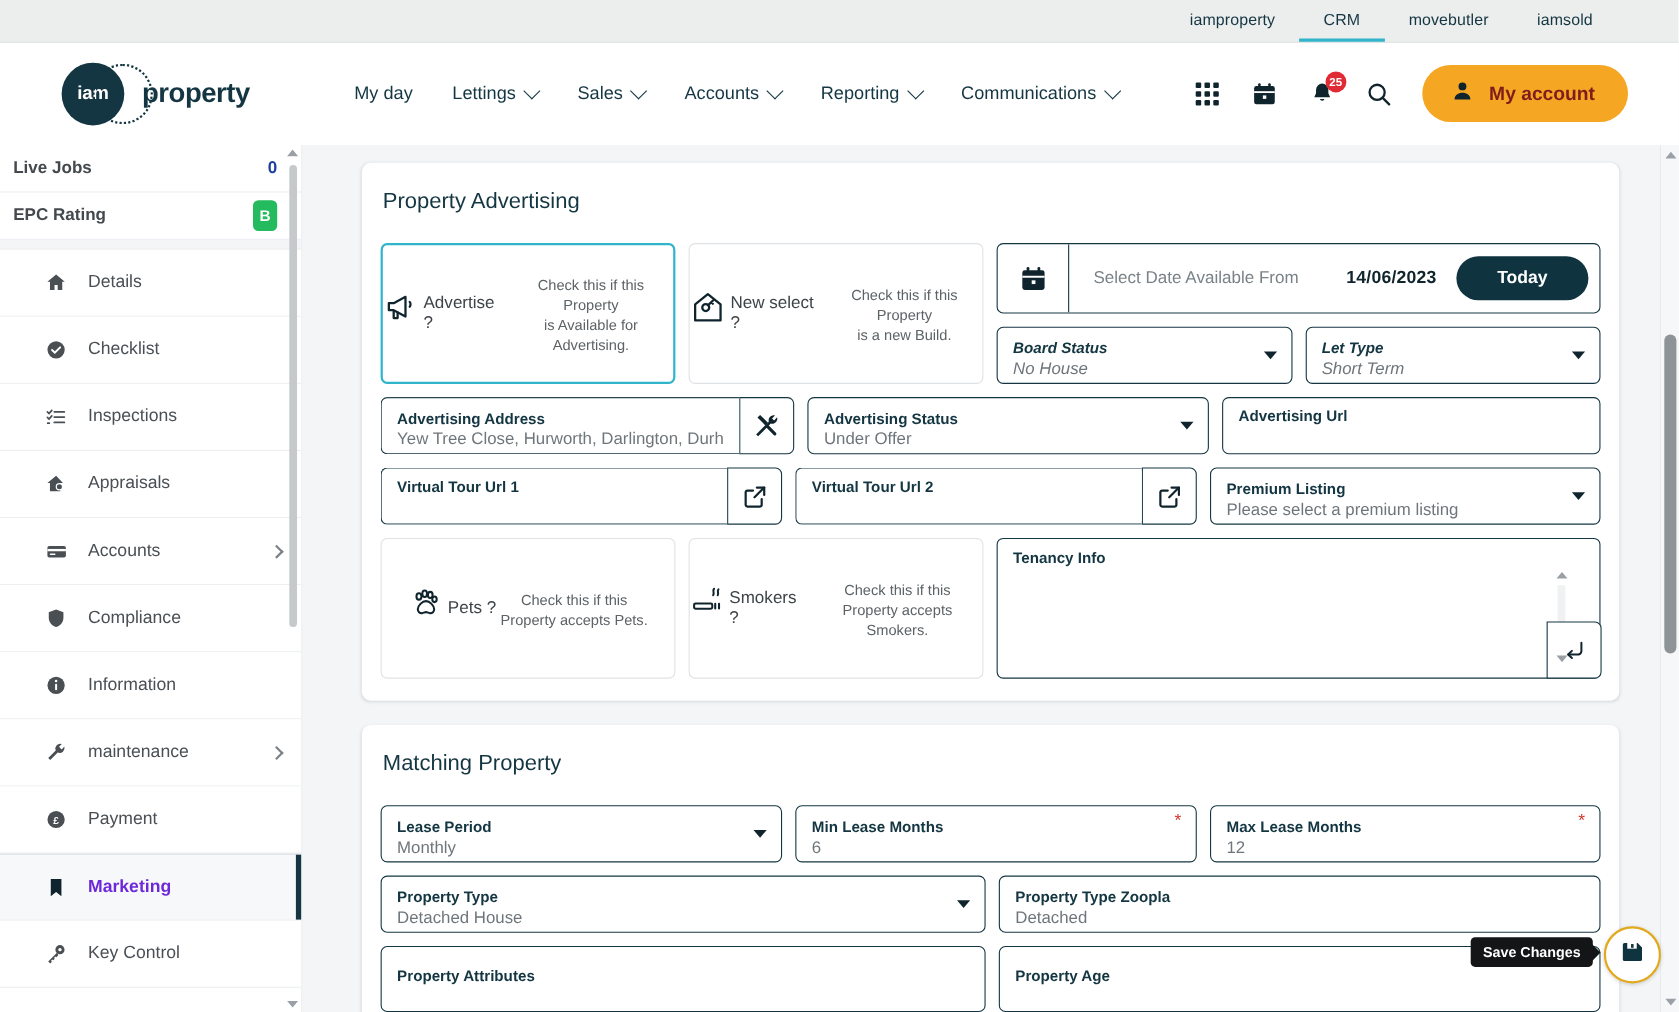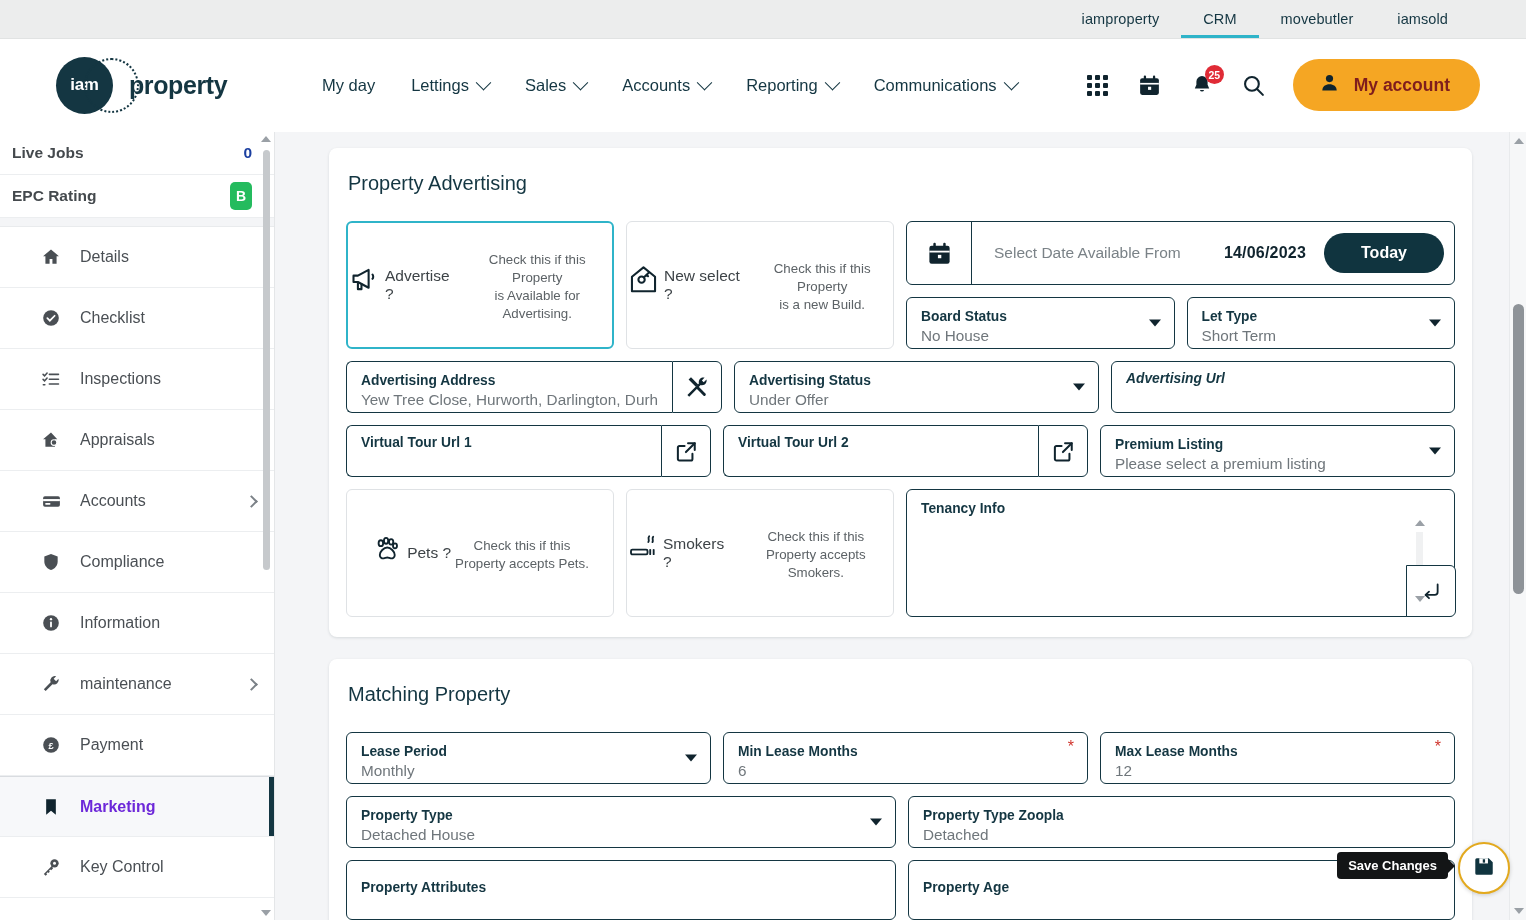--- a/index.html
+++ b/index.html
@@ -635,21 +635,21 @@
                   <rect x="6.5" y="2.5" width="2.2" height="4" rx="1" fill="#10242e"></rect>
                   <rect x="15.3" y="2.5" width="2.2" height="4" rx="1" fill="#10242e"></rect>
                   <rect x="10.6" y="13.2" width="3" height="3" fill="#fff"></rect>
                 </svg>
               </div>
               <span class="date-ph">Select Date Available From</span>
               <span class="date-val">14/06/2023</span>
               <div class="today-btn">Today</div>
             </div>
 
-            <div style="display:flex; gap:12px;">
+            <div style="display:flex; gap:12px;font-style:italic;">
               <div class="field" style="flex:1;">
                 <span class="flabel">Board Status</span>
                 <span class="fvalue">No House</span>
                 <span class="caret"></span>
               </div>
               <div class="field" style="flex:1;">
                 <span class="flabel">Let Type</span>
                 <span class="fvalue">Short Term</span>
                 <span class="caret"></span>
               </div>
@@ -672,21 +672,21 @@
               </svg>
             </div>
           </div>
 
           <div class="field" style="flex:0 0 365px;">
             <span class="flabel">Advertising Status</span>
             <span class="fvalue">Under Offer</span>
             <span class="caret"></span>
           </div>
 
-          <div class="field empty" style="flex:1;font-style:italic;">
+          <div class="field empty" style="flex:1;">
             <span class="flabel">Advertising Url</span>
             <span class="fvalue"></span>
           </div>
         </div>
 
         <div class="row">
           <div class="combo" style="flex:0 0 365px;">
             <div class="field empty">
               <span class="flabel">Virtual Tour Url 1</span>
               <span class="fvalue"></span>

